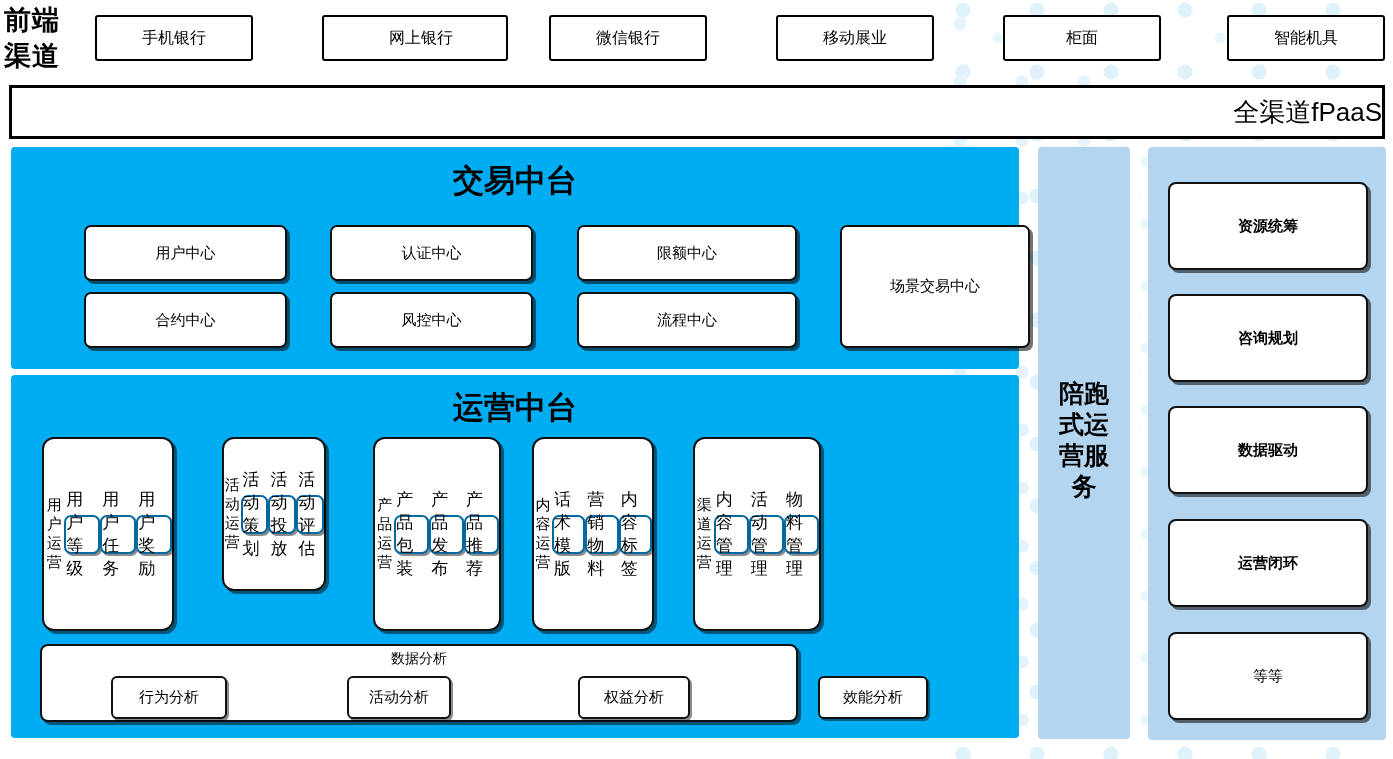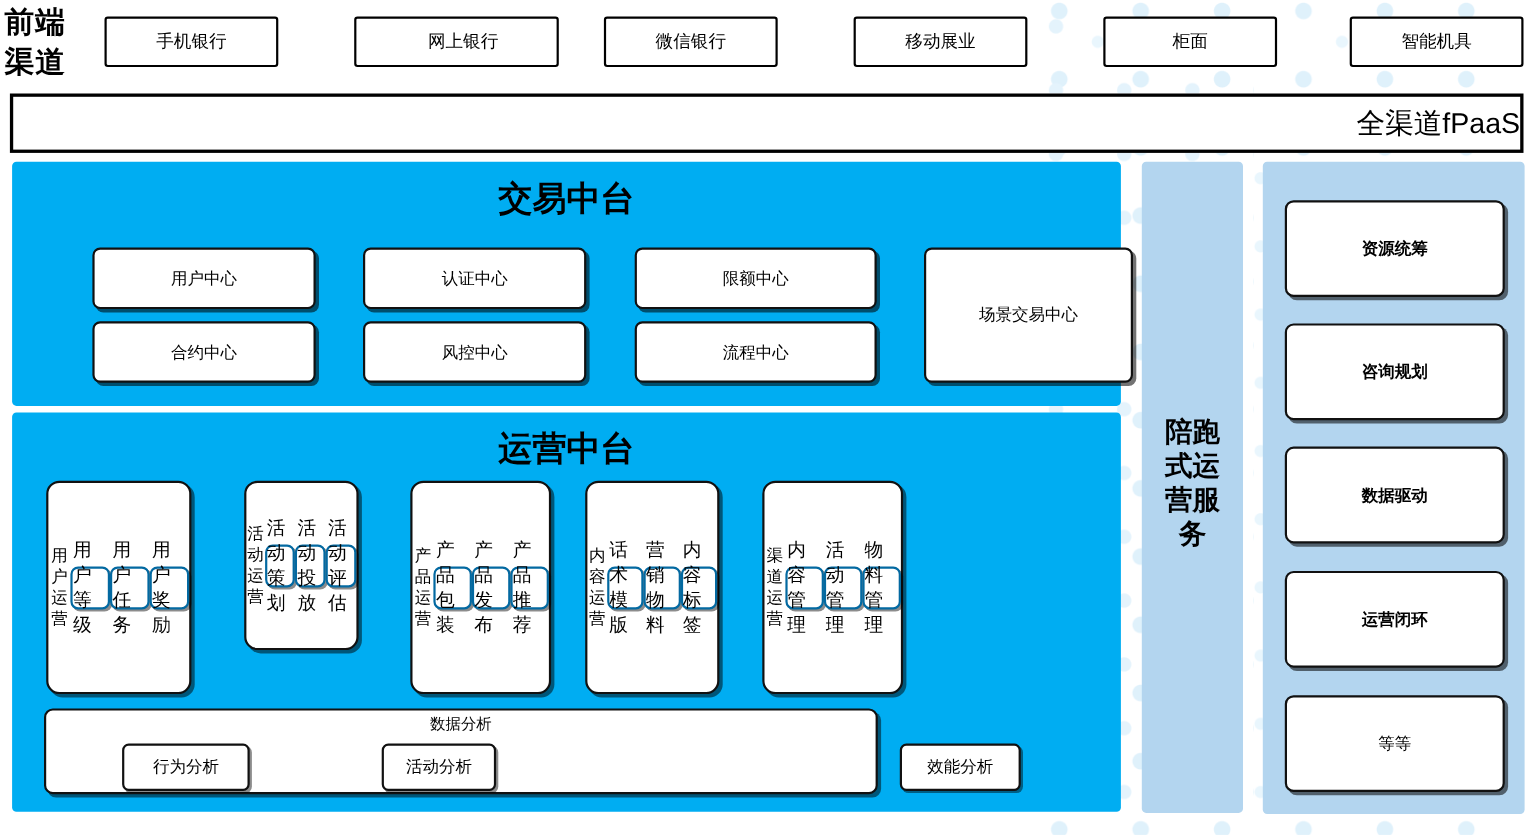--- a/index.html
+++ b/index.html
@@ -276,20 +276,21 @@
     <div class="sub" style="width:100px;height:35px;">内容管理</div>
     <div class="sub" style="width:100px;height:35px;">活动管理</div>
     <div class="sub" style="width:100px;height:35px;">物料管理</div>
   </div>
 
 
   <div class="abs analysis" style="left:40px;top:644px;width:758px;height:78px;font-family:Liberation Mono, monospace;">
     <div class="analysis-title">数据分析</div>
     <div class="achip" style="left:69px;width:112px;">行为分析</div>
     <div class="achip" style="left:305px;width:100px;">活动分析</div>
+    <div class="achip" style="left:536px;width:108px;">权益分析</div>
     <div class="achip" style="left:776px;width:106px;">效能分析</div>
   </div>
 
   <div class="abs lblue-col" style="left:1038px;top:147px;width:92px;height:592px;">
     <div class="vert-label" style="top:231px;">
       <div>陪跑</div>
       <div>式运</div>
       <div>营服</div>
       <div>务</div>
     </div>

